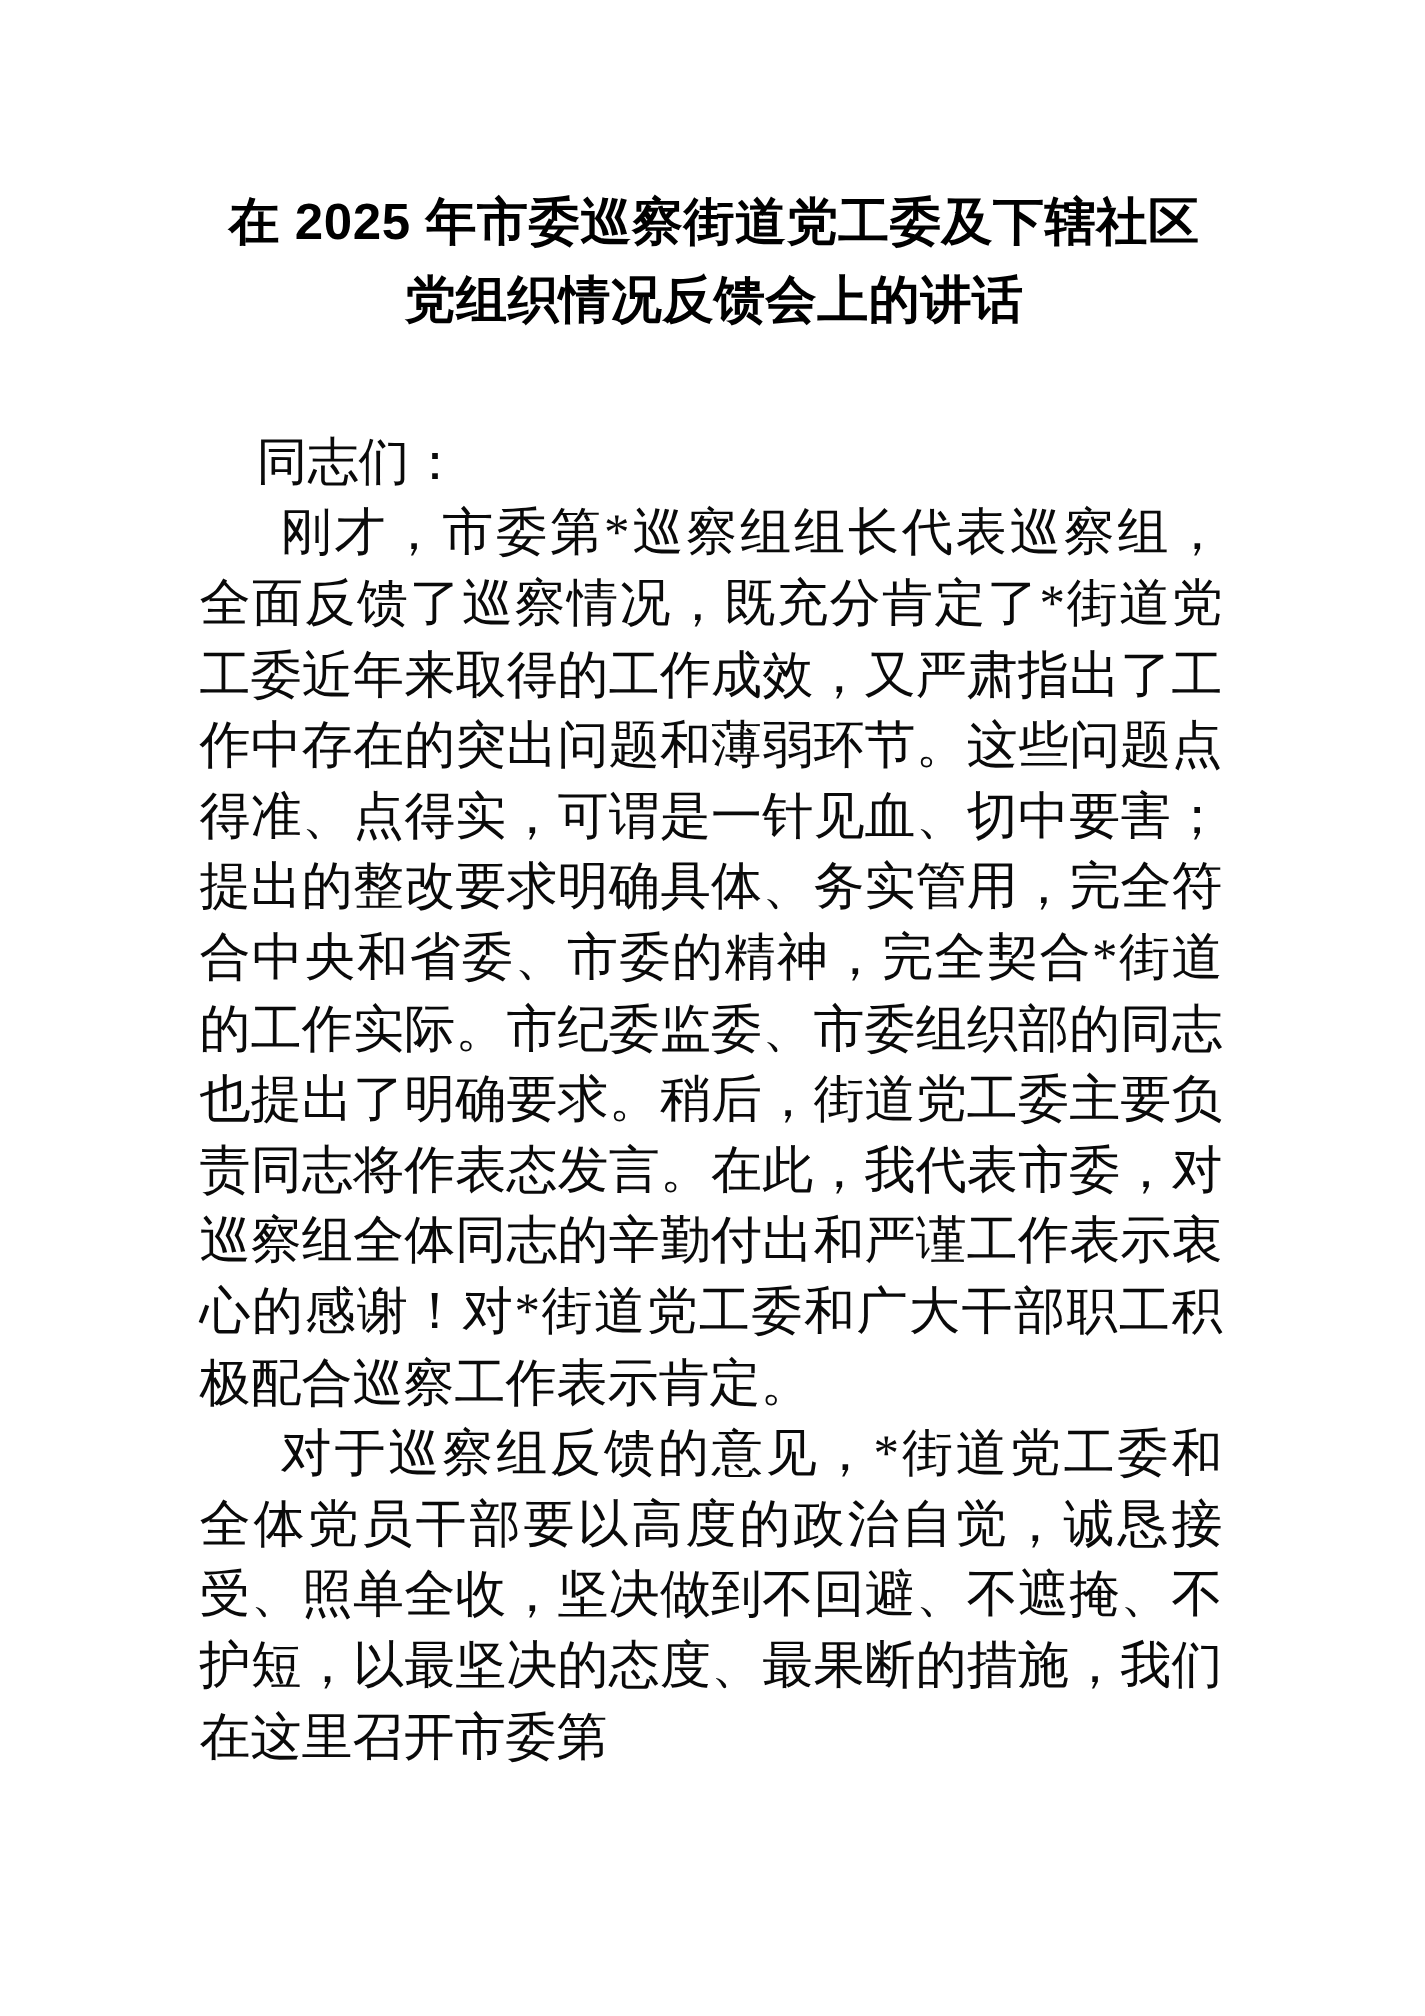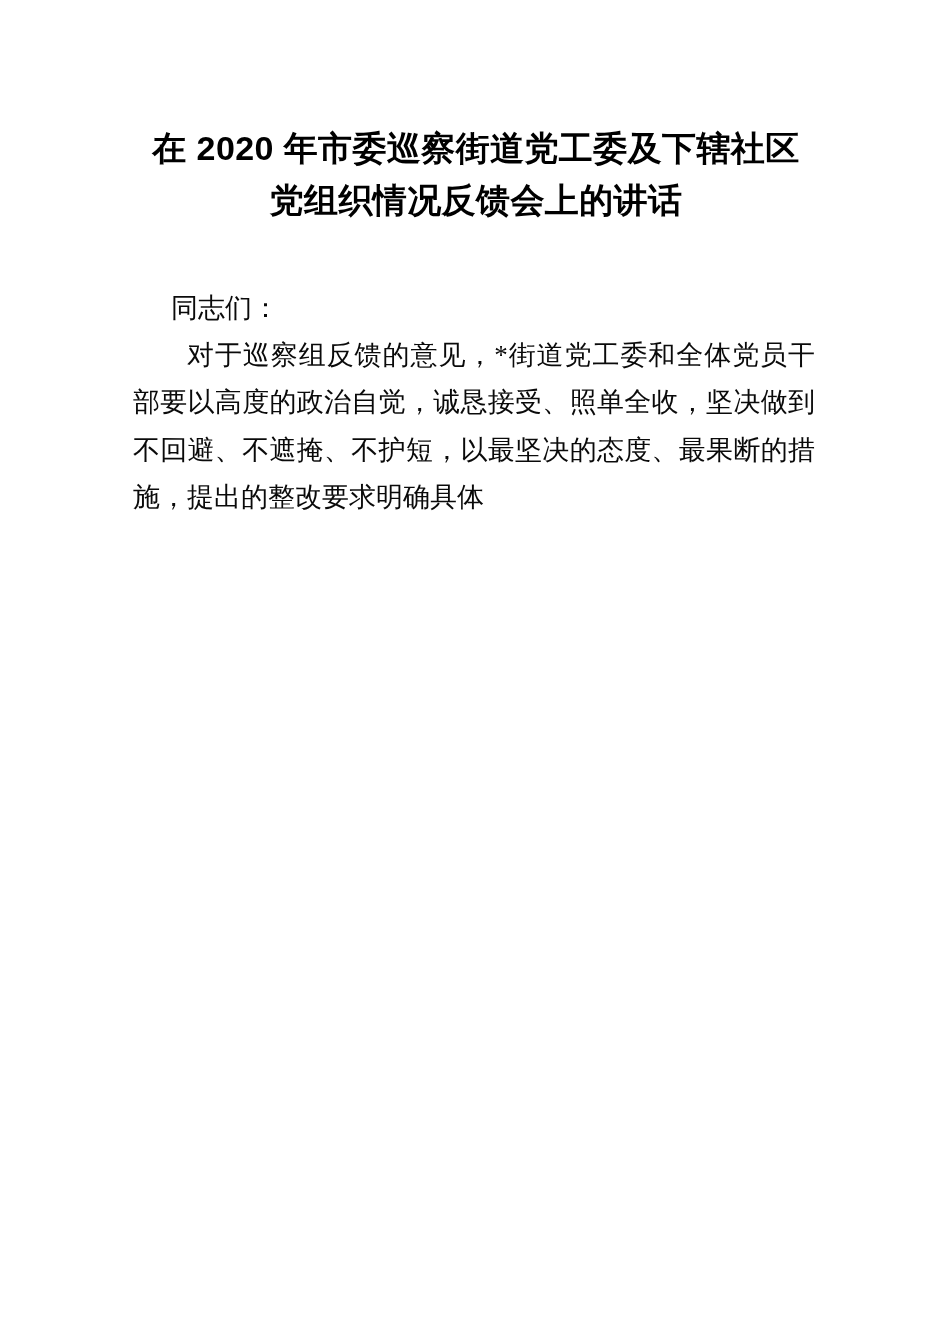--- a/index.html
+++ b/index.html
@@ -30,21 +30,21 @@
     white-space: pre-line;
   }
   .body-block {
     position: absolute;
     left: 133px;
     top: 285px;
     width: 686px;
   }
   .para {
     font-family: "Liberation Serif", "DejaVu Serif", serif;
-    font-size: 27px;
+    font-size: 34px;
     line-height: 47.2px;
     color: #0a0a0a;
     text-align: justify;
     text-justify: inter-character;
     margin: 0 4px 0 0;
     text-indent: 54px;
     word-break: break-all;
   }
   .para.salutation {
     text-indent: 38px;
@@ -52,26 +52,27 @@
   }
   .para.tail-open {
     text-align: justify;
   }
 </style>
 </head>
 <body>
 
 <div class="page">
 
-  <div class="doc-title">在 2020 年市委巡察街道党工委及下辖社区
+  <div class="doc-title">在 2025 年市委巡察街道党工委及下辖社区
 党组织情况反馈会上的讲话</div>
 
   <div class="body-block">
 
     <p class="para salutation">同志们：</p>
 
 
+    <p class="para">刚才，市委第*巡察组组长代表巡察组，全面反馈了巡察情况，既充分肯定了*街道党工委近年来取得的工作成效，又严肃指出了工作中存在的突出问题和薄弱环节。这些问题点得准、点得实，可谓是一针见血、切中要害；提出的整改要求明确具体、务实管用，完全符合中央和省委、市委的精神，完全契合*街道的工作实际。市纪委监委、市委组织部的同志也提出了明确要求。稍后，街道党工委主要负责同志将作表态发言。在此，我代表市委，对巡察组全体同志的辛勤付出和严谨工作表示衷心的感谢！对*街道党工委和广大干部职工积极配合巡察工作表示肯定。</p>
 
-    <p class="para tail-open">对于巡察组反馈的意见，*街道党工委和全体党员干部要以高度的政治自觉，诚恳接受、照单全收，坚决做到不回避、不遮掩、不护短，以最坚决的态度、最果断的措施，提出的整改要求明确具体</p>
+    <p class="para tail-open">对于巡察组反馈的意见，*街道党工委和全体党员干部要以高度的政治自觉，诚恳接受、照单全收，坚决做到不回避、不遮掩、不护短，以最坚决的态度、最果断的措施，我们在这里召开市委第</p>
 
   </div>
 
 </div>
 
 </body></html>

